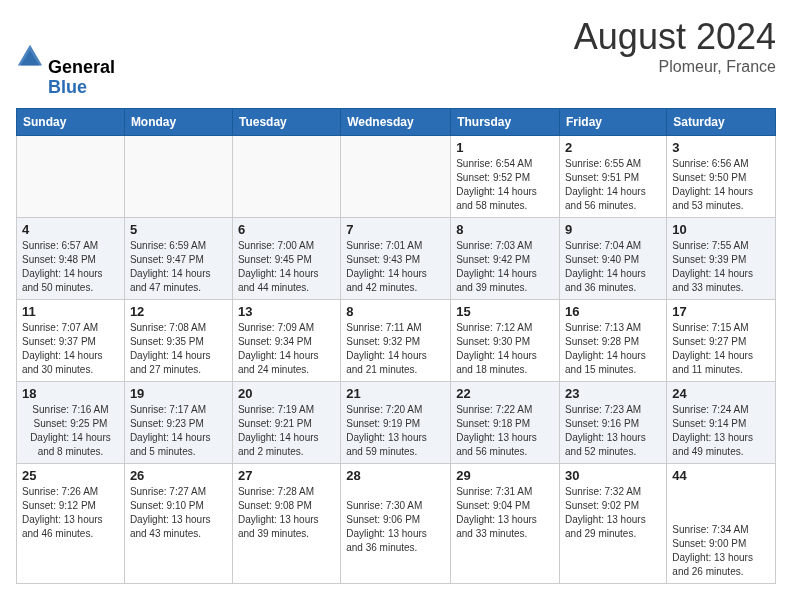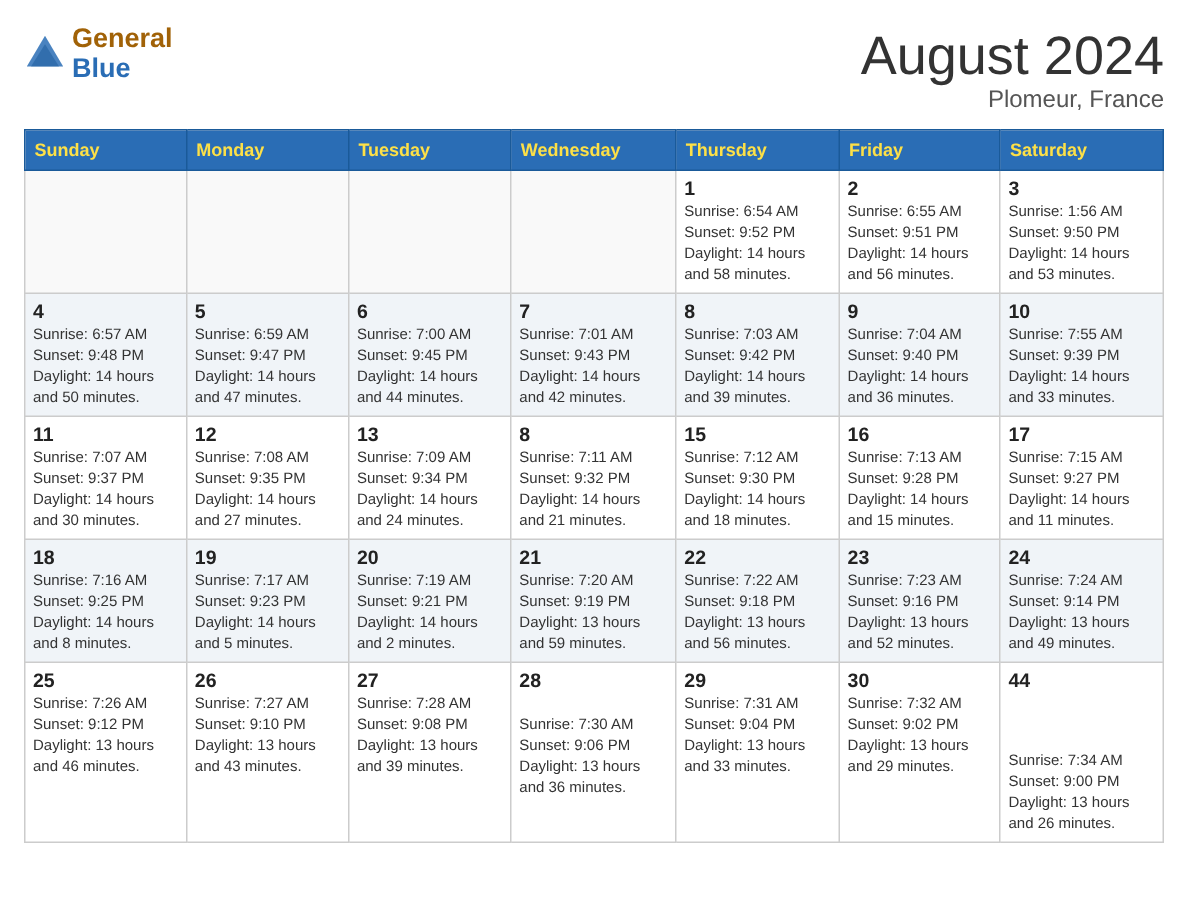--- a/index.html
+++ b/index.html
@@ -22,21 +22,22 @@
       gap: 4px;
     }
     .logo-text {
       display: flex;
       flex-direction: column;
       line-height: 1.1;
     }
     .logo-general {
       font-size: 18px;
       font-weight: bold;
-      color: #a16207;
+      color: #000000;
+      margin-top: 42px;
     }
     .logo-blue {
       font-size: 18px;
       font-weight: bold;
       color: #2a6db5;
     }
     .logo-icon {
       width: 28px;
       height: 28px;
     }
@@ -52,21 +53,21 @@
       font-size: 16px;
       color: #555;
     }
     table {
       width: 100%;
       border-collapse: collapse;
       font-size: 11px;
     }
     thead tr th {
       background-color: #2a6db5;
-      color: #fde047;
+      color: #ffffff;
       text-align: left;
       padding: 6px 6px;
       font-weight: bold;
       font-size: 12px;
       border: 1px solid #1a5a99;
     }
     tbody tr td {
       border: 1px solid #ccc;
       vertical-align: top;
       padding: 4px 5px;
@@ -141,21 +142,21 @@
         </td>
         <td>
           <div class="day-number">2</div>
           <div class="day-info" style="white-space: pre-line;">Sunrise: 6:55 AM
 Sunset: 9:51 PM
 Daylight: 14 hours
 and 56 minutes.</div>
         </td>
         <td>
           <div class="day-number">3</div>
-          <div class="day-info" style="white-space: pre-line;">Sunrise: 1:56 AM
+          <div class="day-info" style="white-space: pre-line;">Sunrise: 6:56 AM
 Sunset: 9:50 PM
 Daylight: 14 hours
 and 53 minutes.</div>
         </td>
       </tr>
       <tr>
         <td>
           <div class="day-number">4</div>
           <div class="day-info" style="white-space: pre-line;">Sunrise: 6:57 AM
 Sunset: 9:48 PM
@@ -252,21 +253,21 @@
           <div class="day-number">17</div>
           <div class="day-info" style="white-space: pre-line;">Sunrise: 7:15 AM
 Sunset: 9:27 PM
 Daylight: 14 hours
 and 11 minutes.</div>
         </td>
       </tr>
       <tr>
         <td>
           <div class="day-number">18</div>
-          <div class="day-info" style="white-space: pre-line;">Sunrise: 7:16 AM
+          <div class="day-info" style="white-space: pre-line; text-align: center;">Sunrise: 7:16 AM
 Sunset: 9:25 PM
 Daylight: 14 hours
 and 8 minutes.</div>
         </td>
         <td>
           <div class="day-number">19</div>
           <div class="day-info" style="white-space: pre-line;">Sunrise: 7:17 AM
 Sunset: 9:23 PM
 Daylight: 14 hours
 and 5 minutes.</div>

